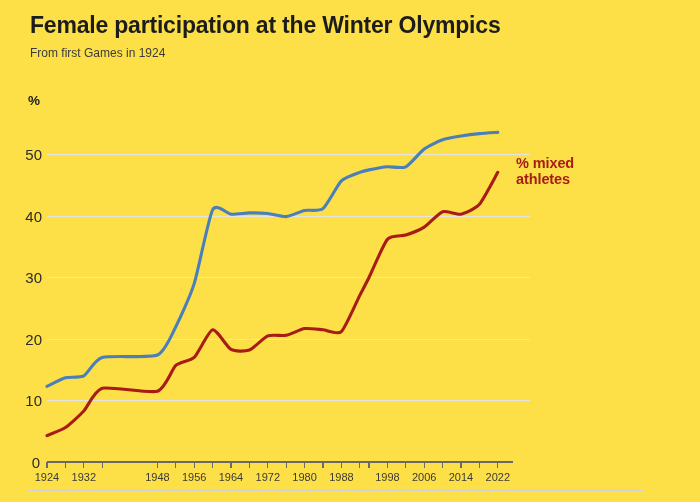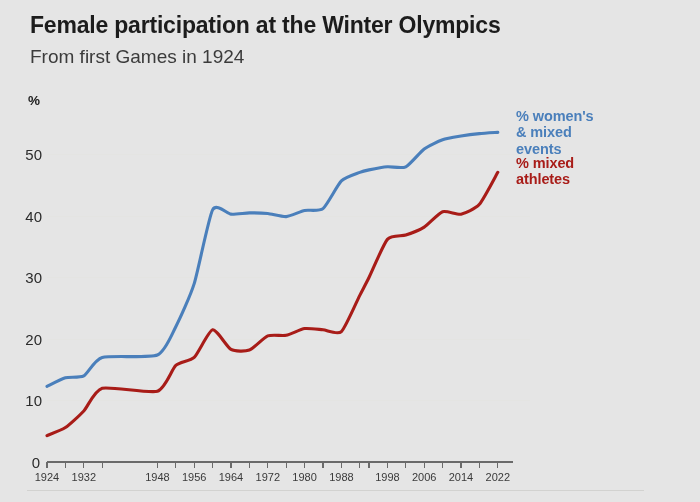--- a/index.html
+++ b/index.html
@@ -27,21 +27,21 @@
   }
   #chart-title {
     font-size: 23px;
     font-weight: bold;
     color: #1c1c1c;
     letter-spacing: -0.2px;
     line-height: 1.18;
     margin: 0;
   }
   #chart-subtitle {
-    font-size: 19px;
+    font-size: 12px;
     font-weight: normal;
     color: #3b3b3b;
     line-height: 1.2;
     margin: 7px 0 8px 0;
   }
   
   #plot-area {
     position: absolute;
     left: 0;
     top: 0;
@@ -111,21 +111,21 @@
     left: 27px;
     top: 490px;
     width: 617px;
     height: 1px;
     background: #d2d2d0;
   }
 </style>
 </head>
 <body>
 
-<div id="page" style="background: #e5e5e5;">
+<div id="page" style="background: #fde047;">
 
   <div id="header">
     <h1 id="chart-title">Female participation at the Winter Olympics</h1>
     <p id="chart-subtitle">From first Games in 1924</p>
   </div>
 
   <div id="plot-area">
     <svg id="plot-svg" width="700" height="502" viewBox="0 0 700 502">
       <g id="gridlines">
           <line x1="47" x2="530" y1="400.5" y2="400.5" class="gridline"></line>
@@ -181,21 +181,18 @@
           <text x="341.40000000000003" y="481" text-anchor="middle" class="xtick-label">1988</text>
           <text x="387.4" y="481" text-anchor="middle" class="xtick-label">1998</text>
           <text x="424.2" y="481" text-anchor="middle" class="xtick-label">2006</text>
           <text x="461" y="481" text-anchor="middle" class="xtick-label">2014</text>
           <text x="497.8" y="481" text-anchor="middle" class="xtick-label">2022</text>
         </g>
       <path id="line-women" class="series-line" d="M47.00,386.36C48.93,385.45 61.54,378.84 65.40,377.75C69.26,376.65 79.94,378.03 83.80,375.90C87.66,373.77 94.47,359.65 102.20,357.45C109.93,355.25 149.67,358.22 157.40,354.99C165.13,351.76 171.94,334.19 175.80,326.70C179.66,319.21 190.34,295.92 194.20,283.65C198.06,271.38 208.74,217.15 212.60,209.85C216.46,202.55 227.14,213.83 231.00,214.16C234.86,214.48 245.54,212.99 249.40,212.92C253.26,212.86 263.94,213.15 267.80,213.54C271.66,213.93 282.34,216.94 286.20,216.61C290.06,216.29 300.74,211.30 304.60,210.47C308.46,209.63 319.14,211.72 323.00,208.62C326.86,205.52 337.54,184.75 341.40,180.94C345.26,177.14 356.90,173.50 359.80,172.33C362.70,171.17 366.10,170.46 369.00,169.88C371.90,169.29 383.54,167.12 387.40,166.80C391.26,166.48 401.94,168.67 405.80,166.80C409.66,164.93 420.34,151.81 424.20,148.96C428.06,146.12 438.74,141.10 442.60,139.74C446.46,138.38 457.14,136.70 461.00,136.05C464.86,135.40 475.54,133.98 479.40,133.59C483.26,133.20 495.87,132.49 497.80,132.36" stroke="#4a7fbb"></path>
       <path id="line-female" class="series-line" d="M47.00,435.56C48.93,434.72 61.54,430.14 65.40,427.56C69.26,424.98 79.94,415.09 83.80,410.95C87.66,406.82 94.47,390.27 102.20,388.20C109.93,386.13 149.67,393.66 157.40,391.27C165.13,388.89 171.94,369.00 175.80,365.44C179.66,361.89 190.34,361.20 194.20,357.45C198.06,353.70 208.74,330.61 212.60,329.77C216.46,328.94 227.14,347.32 231.00,349.45C234.86,351.59 245.54,351.49 249.40,350.07C253.26,348.65 263.94,337.47 267.80,335.93C271.66,334.38 282.34,336.08 286.20,335.31C290.06,334.54 300.74,329.13 304.60,328.54C308.46,327.96 319.14,329.45 323.00,329.77C326.86,330.10 337.54,335.24 341.40,331.62C345.26,328.00 356.90,301.02 359.80,295.33C362.70,289.65 366.10,283.38 369.00,277.50C371.90,271.62 383.54,243.83 387.40,239.37C391.26,234.91 401.94,236.36 405.80,235.06C409.66,233.77 420.34,229.52 424.20,227.07C428.06,224.62 438.74,213.05 442.60,211.69C446.46,210.34 457.14,214.93 461.00,214.16C464.86,213.38 475.54,208.71 479.40,204.31C483.26,199.92 495.87,175.69 497.80,172.33" stroke="#a81c18"></path>
     </svg>
 
-    <div class="legend-label" id="legend-women" style="color: rgb(74, 127, 187);">% women's
-&amp; mixed
-events</div>
     <div class="legend-label" id="legend-female" style="color: rgb(168, 28, 24);">% mixed
 athletes</div>
   </div>
 
   <div id="footer-rule"></div>
 </div>
 
 </body></html>

